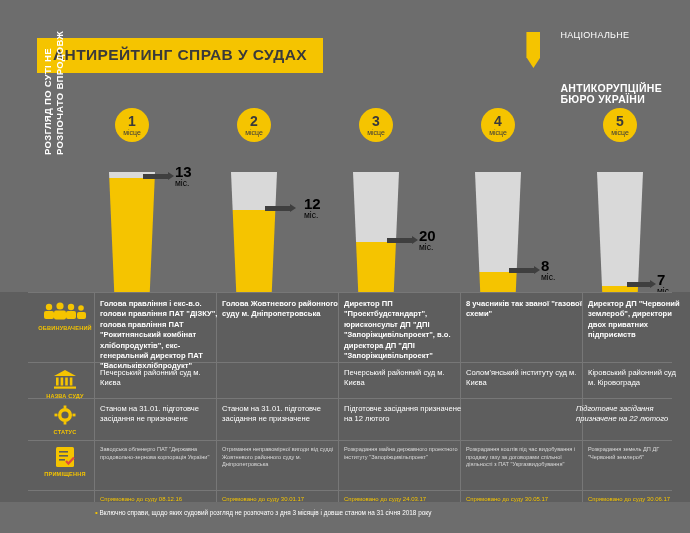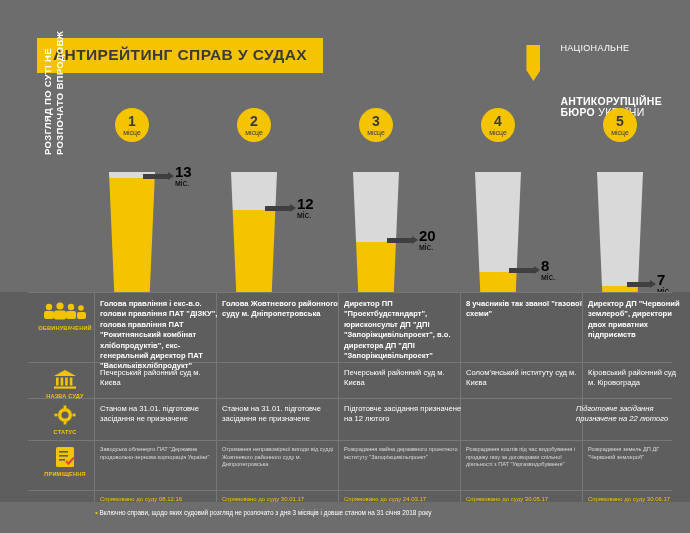--- a/index.html
+++ b/index.html
@@ -3,27 +3,27 @@
 <meta charset="utf-8">
 <style>
   html,body{margin:0;padding:0;}
   body{width:690px;height:533px;background:#6f6f6f;font-family:"Liberation Sans",sans-serif;overflow:hidden;}
   .page{position:relative;width:690px;height:533px;background:#6d6d6d;}
 
   
   .title-bar{position:absolute;left:37px;top:38px;background:#f5c400;padding:8px 16px 9px 16px;}
   .title-bar .t{font-size:15.5px;font-weight:bold;color:#3a3a3a;letter-spacing:.4px;white-space:nowrap;}
 
-  .logo{position:absolute;right:28px;top:43px;display:flex;align-items:flex-start;gap:20px;}
+  .logo{position:absolute;right:28px;top:30px;display:flex;align-items:flex-start;gap:20px;}
   .logo-mark{width:14px;height:36px;background:#f5c400;clip-path:polygon(0 0,100% 0,100% 70%,50% 100%,0 70%);margin-top:2px;}
   .logo-txt{color:#ffffff;font-size:9px;line-height:11.5px;letter-spacing:.3px;}
   .logo-txt .l1{font-weight:normal;}
   .logo-txt .l2{font-weight:bold;font-size:10.5px;margin-top:41px;}
   .logo-txt .l3{font-weight:bold;font-size:10.5px;}
-  .logo-txt .l3 i{font-style:normal;font-weight:normal;}
+  .logo-txt .l3 i{font-style:normal;font-weight:bold;}
 
   
   .vert-label{position:absolute;left:42px;top:155px;width:120px;transform:rotate(-90deg);transform-origin:0 0;}
   .vert-label .vl{color:#ffffff;font-size:9.5px;font-weight:bold;line-height:12px;letter-spacing:.3px;white-space:nowrap;}
 
   
   .chart{position:absolute;left:70px;top:108px;width:600px;height:185px;}
   .col{position:absolute;top:0;width:112px;}
   .badge{position:relative;margin:0 auto;width:34px;height:34px;border-radius:50%;background:#f5c400;color:#3a3a3a;
          display:flex;flex-direction:column;align-items:center;justify-content:center;line-height:1;}
@@ -104,21 +104,21 @@
       <div class="badge">
         <span class="n">2</span>
         <span class="m">місце</span>
       </div>
       <div class="bar-wrap">
         <div class="bar" style="top:22px;height:148px;">
           <div class="grey" style="height:38px;"></div>
           <div class="yell" style="height:110px;"></div>
         </div>
         <div class="pointer" style="left:34px;top:56px;width:26px;"></div>
-        <div class="val" style="left:66px;top:48px;">
+        <div class="val" style="left:73px;top:48px;">
           <span class="num">12</span>
           <span class="unit">міс.</span>
         </div>
       </div>
     </div>
 
     <div class="col" style="left:250px;">
       <div class="badge">
         <span class="n">3</span>
         <span class="m">місце</span>

